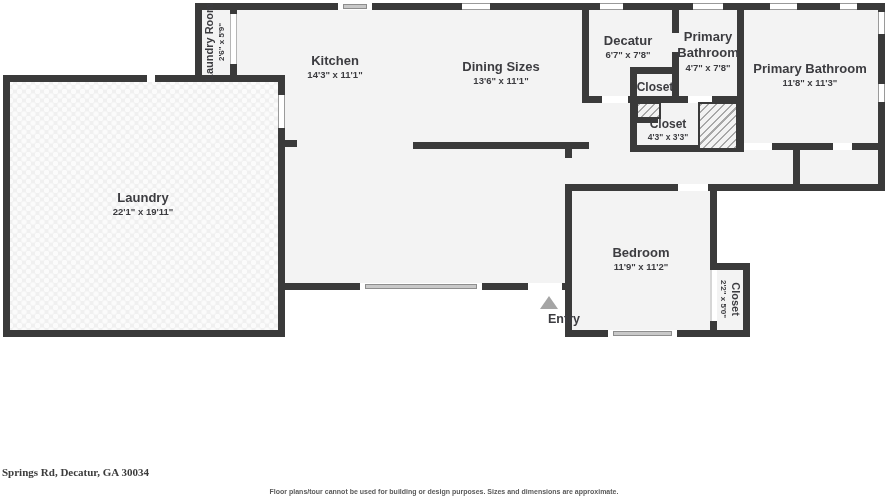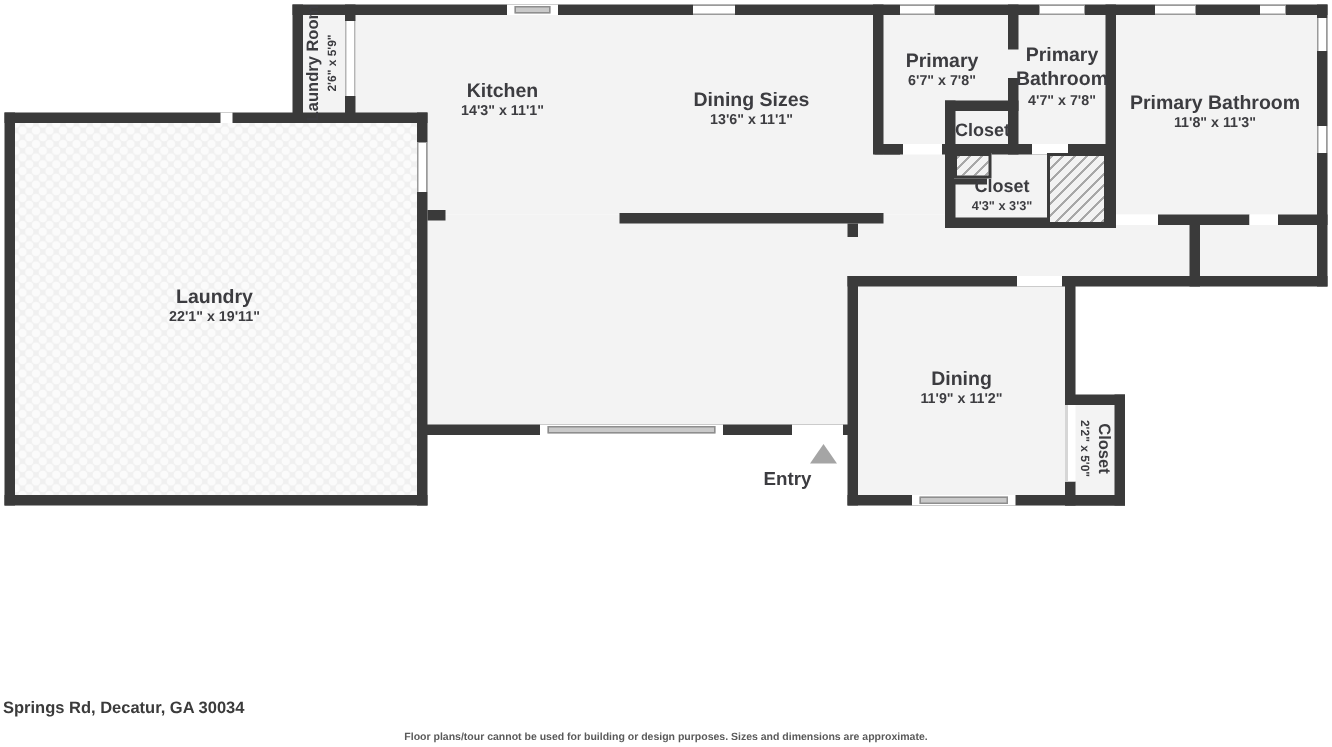--- a/index.html
+++ b/index.html
@@ -34,21 +34,21 @@
   .lbl-sm .nm{font-size:12px;}
   .lbl-sm .dm{font-size:8.5px;}
   .lbl-rot-ccw{transform:translate(-50%,-50%) rotate(-90deg);}
   .lbl-rot-cw{transform:translate(-50%,-50%) rotate(90deg);}
   .lbl-rot-ccw .nm,.lbl-rot-cw .nm{font-size:11px;}
   .lbl-rot-ccw .dm,.lbl-rot-cw .dm{font-size:8px;}
   .wrap{white-space:normal;width:66px;}
   .entry-arrow{position:absolute;width:0;height:0;border-left:9px solid rgba(0,0,0,0);
        border-right:9px solid rgba(0,0,0,0);border-bottom:13px solid #a5a5a5;}
   .entry-lbl{position:absolute;transform:translate(-50%,0);font-weight:bold;font-size:12.5px;color:#3c3c40;}
-  .address{position:absolute;left:2px;top:466px;font-weight:bold;font-size:11px;color:#3b3b3b;}
+  .address{position:absolute;left:2px;top:466px;font-weight:bold;font-size:11px;color:#3b3b3b;font-family:Liberation Serif, serif;}
   .disclaimer{position:absolute;left:0;right:0;top:488px;text-align:center;font-size:7px;color:#5a5a5a;font-weight:bold;}
 </style>
 </head>
 <body>
 
 <div class="canvas">
 
   <div class="floor" style="left:198px;top:6px;width:36px;height:72px;"></div>
   <div class="floor" style="left:237px;top:6px;width:645px;height:137px;"></div>
   <div class="floor" style="left:285px;top:143px;width:597px;height:48px;"></div>
@@ -132,21 +132,21 @@
   </div>
   <div class="lbl" style="left:335px;top:67px;">
     <span class="nm">Kitchen</span>
     <span class="dm">14'3" x 11'1"</span>
   </div>
   <div class="lbl" style="left:501px;top:73px;">
     <span class="nm">Dining Sizes</span>
     <span class="dm">13'6" x 11'1"</span>
   </div>
   <div class="lbl" style="left:628px;top:47px;">
-    <span class="nm">Primary</span>
+    <span class="nm">Decatur</span>
     <span class="dm">6'7" x 7'8"</span>
   </div>
   <div class="lbl" style="left:708px;top:51px;">
     <span class="nm wrap">Primary Bathroom</span>
     <span class="dm">4'7" x 7'8"</span>
   </div>
   <div class="lbl" style="left:810px;top:75px;">
     <span class="nm">Primary Bathroom</span>
     <span class="dm">11'8" x 11'3"</span>
   </div>
@@ -155,27 +155,27 @@
   </div>
   <div class="lbl lbl-sm" style="left:668px;top:130px;">
     <span class="nm">Closet</span>
     <span class="dm">4'3" x 3'3"</span>
   </div>
   <div class="lbl" style="left:143px;top:204px;">
     <span class="nm">Laundry</span>
     <span class="dm">22'1" x 19'11"</span>
   </div>
   <div class="lbl" style="left:641px;top:259px;">
-    <span class="nm">Dining</span>
+    <span class="nm">Bedroom</span>
     <span class="dm">11'9" x 11'2"</span>
   </div>
   <div class="lbl lbl-rot-cw" style="left:730px;top:299px;">
     <span class="nm">Closet</span>
     <span class="dm">2'2" x 5'0"</span>
   </div>
 
   <div class="entry-arrow" style="left:540px;top:296px;"></div>
-  <div class="entry-lbl" style="left:525px;top:312px;">Entry</div>
+  <div class="entry-lbl" style="left:564px;top:312px;">Entry</div>
 
   <div class="address">Springs Rd, Decatur, GA 30034</div>
   <div class="disclaimer">Floor plans/tour cannot be used for building or design purposes. Sizes and dimensions are approximate.</div>
 
 </div>
 
 </body></html>

